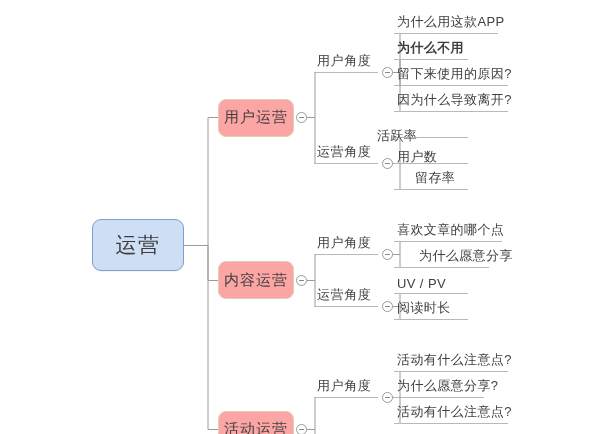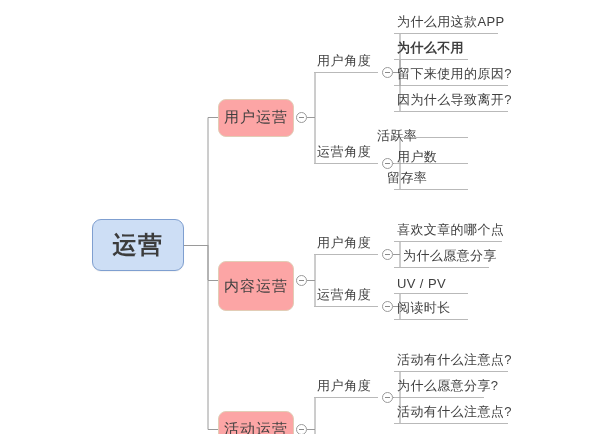--- a/index.html
+++ b/index.html
@@ -34,24 +34,23 @@
     align-items: center;
     justify-content: center;
     white-space: nowrap;
   }
   
   .node-root {
     background: #cddef5;
     border: 1.4px solid #7f9fd0;
     border-radius: 9px;
     color: #3c3c3c;
-    font-size: 24px;
+    font-size: 21px;
     letter-spacing: 1.5px;
     box-shadow: 0 1px 1px rgba(0,0,0,0.05);
-    font-weight: bold;
   }
   
   .node-l2 {
     background: #fca5a5;
     border: 1.2px solid #e2cdb6;
     border-radius: 8px;
     color: #3f3f3f;
     font-size: 15px;
     letter-spacing: 1px;
   }
@@ -190,27 +189,27 @@
       <div class="node node-l3" style="left: 316px; top: 52px; width: 62px; height: 20px;">用户角度</div>
       <div class="toggle" style="left: 381.5px; top: 66.5px;"></div>
       <div class="node node-leaf" style="left: 394px; top: 13px; width: 103.6px; height: 20px;">为什么用这款APP</div>
       <div class="node node-leaf" style="left: 394px; top: 39px; width: 74px; height: 20px; font-weight: bold;">为什么不用</div>
       <div class="node node-leaf" style="left: 394px; top: 65px; width: 114.4px; height: 20px;">留下来使用的原因?</div>
       <div class="node node-leaf" style="left: 394px; top: 91px; width: 114.4px; height: 20px;">因为什么导致离开?</div>
       <div class="node node-l3" style="left: 316px; top: 143px; width: 62px; height: 20px;">运营角度</div>
       <div class="toggle" style="left: 381.5px; top: 157.5px;"></div>
       <div class="node node-leaf" style="left: 374px; top: 117px; width: 74px; height: 20px; margin-top: 10px;">活跃率</div>
       <div class="node node-leaf" style="left: 394px; top: 148px; width: 74px; height: 20px;">用户数</div>
-      <div class="node node-leaf" style="left: 384px; top: 169px; width: 74px; height: 20px;">留存率</div>
-      <div class="node node-l2" style="left: 218px; top: 261px; width: 76px; height: 50px;">内容运营</div>
+      <div class="node node-leaf" style="left: 412px; top: 169px; width: 74px; height: 20px;">留存率</div>
+      <div class="node node-l2" style="left: 218px; top: 261px; width: 76px; height: 38px;">内容运营</div>
       <div class="toggle" style="left: 295.5px; top: 274.5px;"></div>
       <div class="node node-l3" style="left: 316px; top: 234px; width: 62px; height: 20px;">用户角度</div>
       <div class="toggle" style="left: 381.5px; top: 248.5px;"></div>
       <div class="node node-leaf" style="left: 394px; top: 221px; width: 107.6px; height: 20px;">喜欢文章的哪个点</div>
-      <div class="node node-leaf" style="left: 400px; top: 247px; width: 95.4px; height: 20px;">为什么愿意分享</div>
+      <div class="node node-leaf" style="left: 416px; top: 247px; width: 95.4px; height: 20px;">为什么愿意分享</div>
       <div class="node node-l3" style="left: 316px; top: 286px; width: 62px; height: 20px;">运营角度</div>
       <div class="toggle" style="left: 381.5px; top: 300.5px;"></div>
       <div class="node node-leaf" style="left: 394px; top: 273px; width: 74px; height: 20px;">UV / PV</div>
       <div class="node node-leaf" style="left: 394px; top: 299px; width: 74px; height: 20px;">阅读时长</div>
       <div class="node node-l2" style="left: 218px; top: 410.5px; width: 76px; height: 38px;">活动运营</div>
       <div class="toggle" style="left: 295.5px; top: 424px;"></div>
       <div class="node node-l3" style="left: 316px; top: 377px; width: 62px; height: 20px;">用户角度</div>
       <div class="toggle" style="left: 381.5px; top: 391.5px;"></div>
       <div class="node node-leaf" style="left: 394px; top: 351px; width: 114.4px; height: 20px;">活动有什么注意点?</div>
       <div class="node node-leaf" style="left: 394px; top: 377px; width: 90px; height: 20px;">为什么愿意分享?</div>

